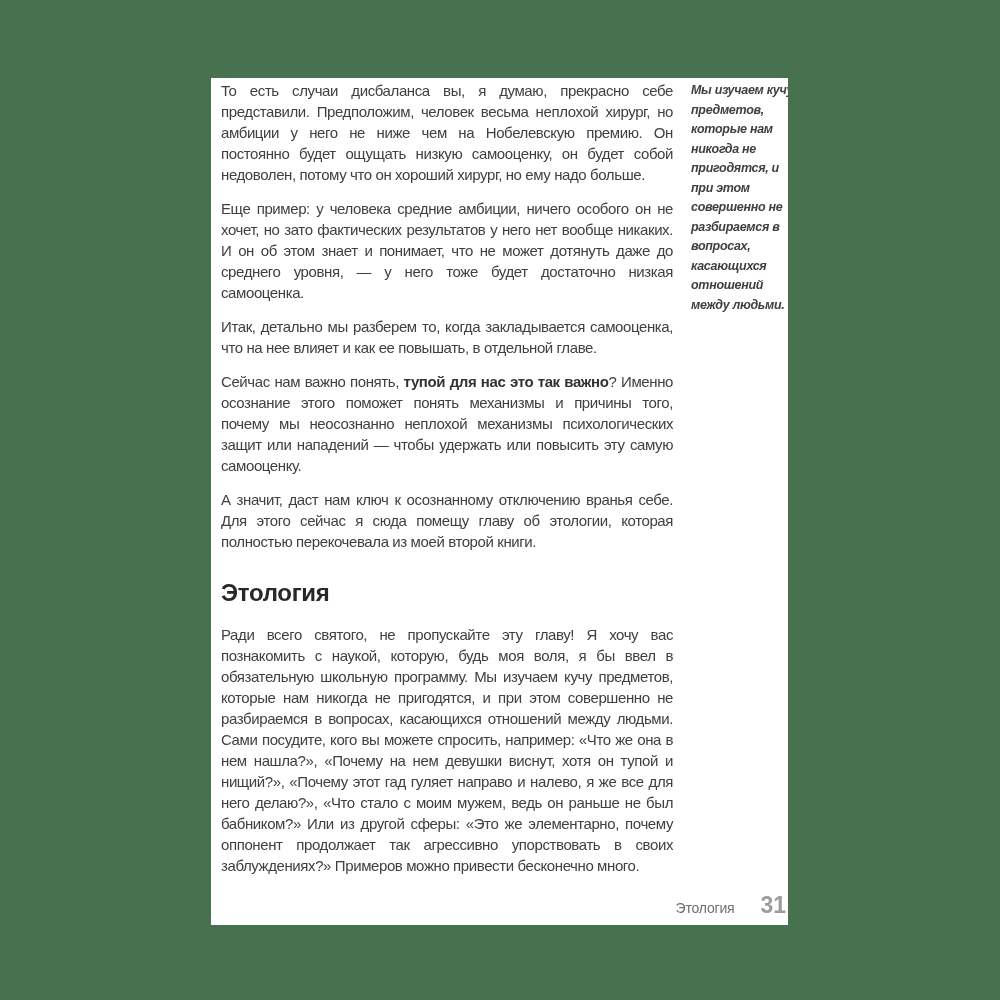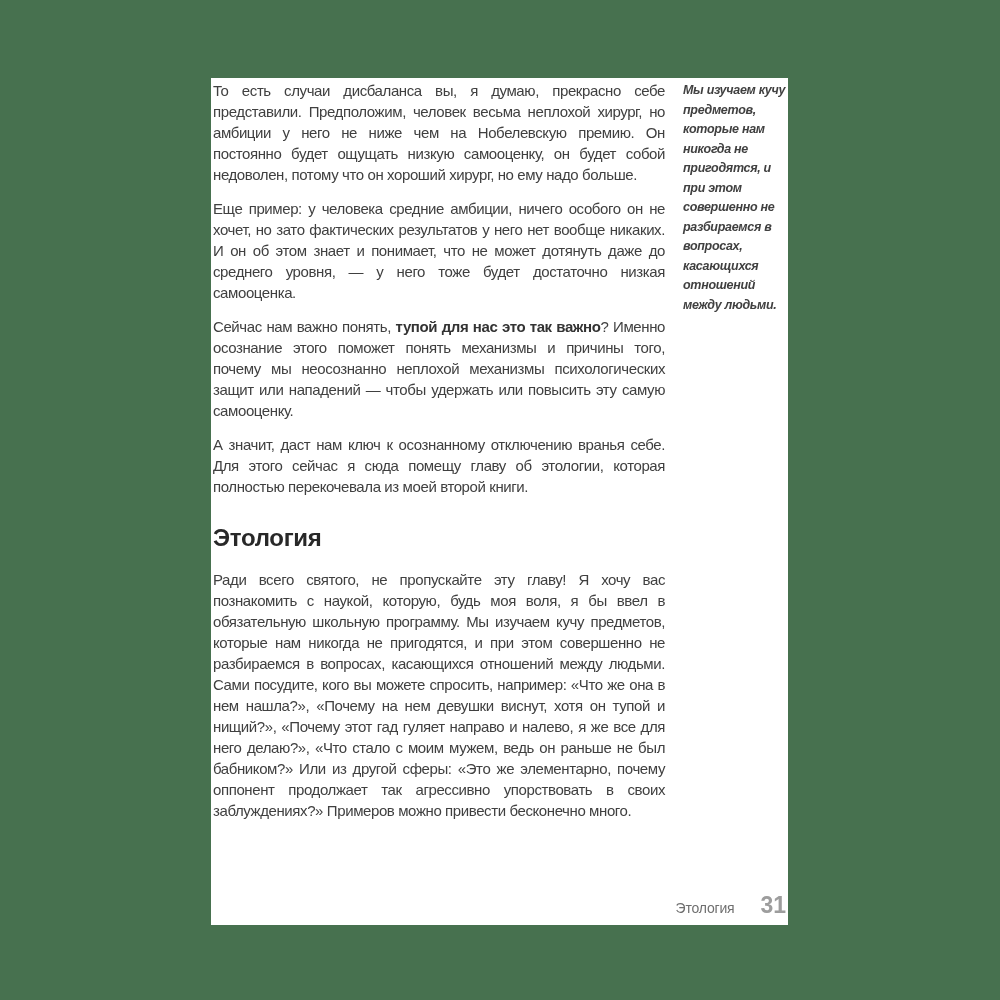--- a/index.html
+++ b/index.html
@@ -18,21 +18,21 @@
     position: absolute;
     left: 211px;
     top: 78px;
     width: 577px;
     height: 847px;
     background: #ffffff;
     overflow: hidden;
   }
   .columns {
     display: flex;
-    padding: 2px 1px 0 2px;
+    padding: 2px 1px 0 10px;
   }
   .main-col {
     width: 452px;
     flex: 0 0 452px;
   }
   .main-col p {
     margin: 0 0 13px 0;
     font-size: 15px;
     line-height: 21px;
     letter-spacing: -0.4px;
@@ -86,20 +86,21 @@
 </style>
 </head>
 <body>
 
 <div class="canvas" style="background: rgb(71, 113, 79);">
   <div class="paper" style="background: rgb(255, 255, 255);">
     <div class="columns">
       <div class="main-col">
         <p>То есть случаи дисбаланса вы, я думаю, прекрасно себе представили. Предположим, человек весьма неплохой хирург, но амбиции у него не ниже чем на Нобелевскую премию. Он постоянно будет ощущать низкую самооценку, он будет собой недоволен, потому что он хороший хирург, но ему надо больше.</p>
         <p>Еще пример: у человека средние амбиции, ничего особого он не хочет, но зато фактических результатов у него нет вообще никаких. И он об этом знает и понимает, что не может дотянуть даже до среднего уровня, — у него тоже будет достаточно низкая самооценка.</p>
+        <p>Итак, детально мы разберем то, когда закладывается самооценка, что на нее влияет и как ее повышать, в отдельной главе.</p>
         <p><span>Сейчас нам важно понять, </span><b>тупой для нас это так важно</b><span>? Именно осознание этого поможет понять механизмы и причины того, почему мы неосознанно неплохой механизмы психологических защит или нападений — чтобы удержать или повысить эту самую самооценку.</span></p>
         <p>А значит, даст нам ключ к осознанному отключению вранья себе. Для этого сейчас я сюда помещу главу об этологии, которая полностью перекочевала из моей второй книги.</p>
         <h2>Этология</h2>
         <p>Ради всего святого, не пропускайте эту главу! Я хочу вас познакомить с наукой, которую, будь моя воля, я бы ввел в обязательную школьную программу. Мы изучаем кучу предметов, которые нам никогда не пригодятся, и при этом совершенно не разбираемся в вопросах, касающихся отношений между людьми. Сами посудите, кого вы можете спросить, например: «Что же она в нем нашла?», «Почему на нем девушки виснут, хотя он тупой и нищий?», «Почему этот гад гуляет направо и налево, я же все для него делаю?», «Что стало с моим мужем, ведь он раньше не был бабником?» Или из другой сферы: «Это же элементарно, почему оппонент продолжает так агрессивно упорствовать в своих заблуждениях?» Примеров можно привести бесконечно много.</p>
       </div>
       <div class="side-col">Мы изучаем кучу предметов, которые нам никогда не пригодятся, и при этом совершенно не разбираемся в вопросах, касающихся отношений между людьми.</div>
     </div>
     <div class="footer">
       <span class="chapter">Этология</span>
       <span class="pagenum">31</span>

